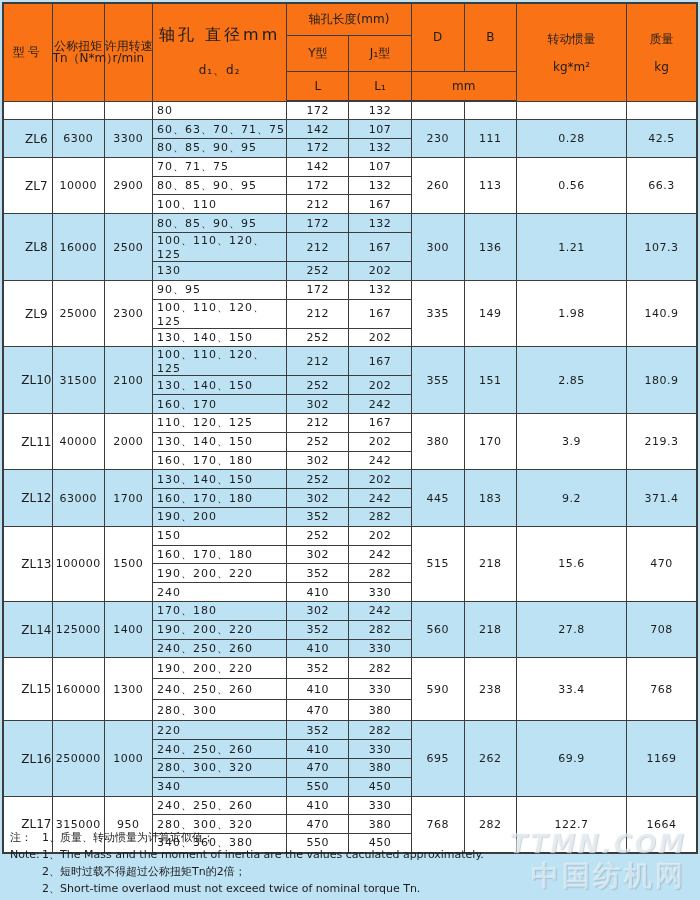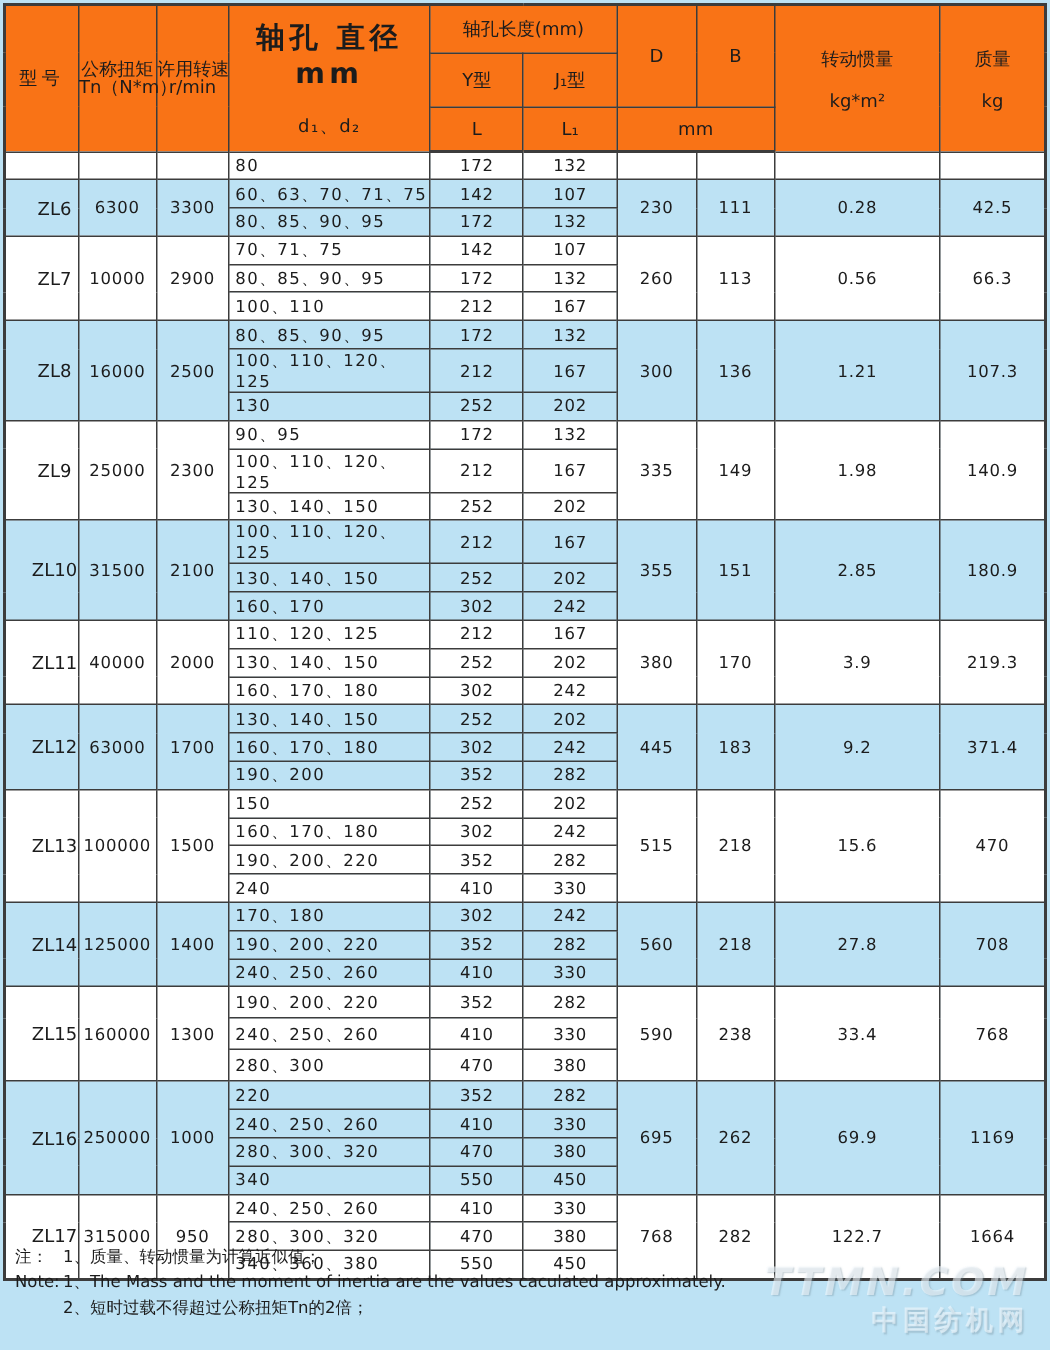--- a/index.html
+++ b/index.html
@@ -26,39 +26,39 @@
   .spec thead th { background: #f97316; font-size: 12px; }
   .spec thead tr.h1 { height: 32px; }
   .spec thead tr.h2 { height: 36px; }
   .spec thead tr.h3 { height: 30px; }
   .spec thead th { border-bottom-color: #3c3c3c; }
   .spec thead tr.h3 th { border-bottom: 2px solid #3c3c3c; }
   .th-big { font-size: 13px; letter-spacing: 3px; }
   .th-small { font-size: 9px; text-align: left; padding: 3px 0 0 3px; line-height: 12px; }
   .th-small div { white-space: nowrap; text-align: center; }
   .stack2 .ln1 { margin-bottom: 12px; }
-  .bore-head .ln1 { font-size: 19px; letter-spacing: 3px; margin-bottom: 16px; font-weight: bold; }
+  .bore-head .ln1 { font-size: 16px; letter-spacing: 3px; margin-bottom: 16px; }
   .bore-head .ln2 { font-size: 12px; letter-spacing: 1px; }
   .spec tbody td { font-size: 11px; height: 18.8px; letter-spacing: 0.5px; }
   .spec tbody tr.hl td { background: #BDE2F4; }
   .spec tbody tr.wh td { background: #FFFFFF; }
   .spec td.td-bore { text-align: left; padding-left: 4px; letter-spacing: 1px; }
   .spec td.td-model { font-size: 12px; letter-spacing: 0; padding-left: 17px; }
   .notes { position: absolute; left: 10px; top: 829px; width: 684px; }
   .note-line { height: 17px; line-height: 17px; font-size: 11px; white-space: nowrap; }
   .note-label { display: inline-block; width: 32px; }
   .watermark {
     position: absolute; right: 14px; bottom: 8px;
     text-align: right;
     color: rgba(248, 252, 255, 0.55);
     text-shadow: 1px 1px 1px rgba(110, 135, 150, 0.35);
     line-height: 1.15;
   }
   .wm1 { font-size: 26px; font-weight: bold; font-style: italic; letter-spacing: 2px; }
-  .wm2 { font-size: 18px; font-weight: bold; letter-spacing: 3px; }
+  .wm2 { font-size: 28px; font-weight: bold; letter-spacing: 3px; }
 </style>
 </head>
 <body>
 
 <table class="spec">
   <colgroup>
     <col style="width:49px">
       <col style="width:52px">
       <col style="width:48px">
     <col style="width:134px">
@@ -394,18 +394,21 @@
 <div class="notes">
   <div class="note-line">
     <span class="note-label">注：</span><span>1、质量、转动惯量为计算近似值；</span>
   </div>
   <div class="note-line">
     <span class="note-label">Note:</span><span>1、The Mass and the moment of inertia are the values caculated approximately.</span>
   </div>
   <div class="note-line">
     <span class="note-label"></span><span>2、短时过载不得超过公称扭矩Tn的2倍；</span>
   </div>
+  <div class="note-line">
+    <span class="note-label"></span><span>2、Short-time overlaod must not exceed twice of nominal torque Tn.</span>
+  </div>
 </div>
 
 <div class="watermark">
   <div class="wm1">TTMN.COM</div>
   <div class="wm2">中国纺机网</div>
 </div>
 
 </body></html>

